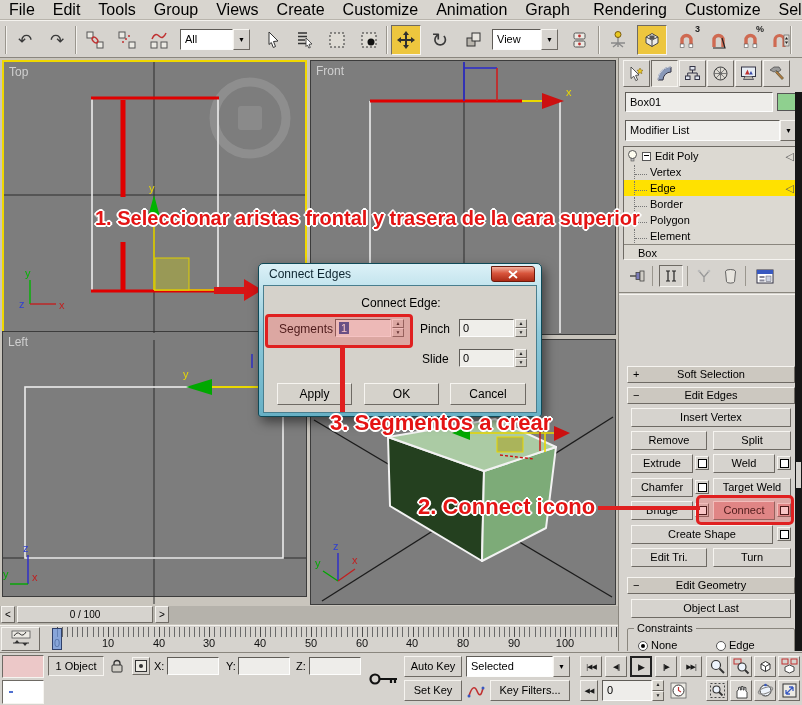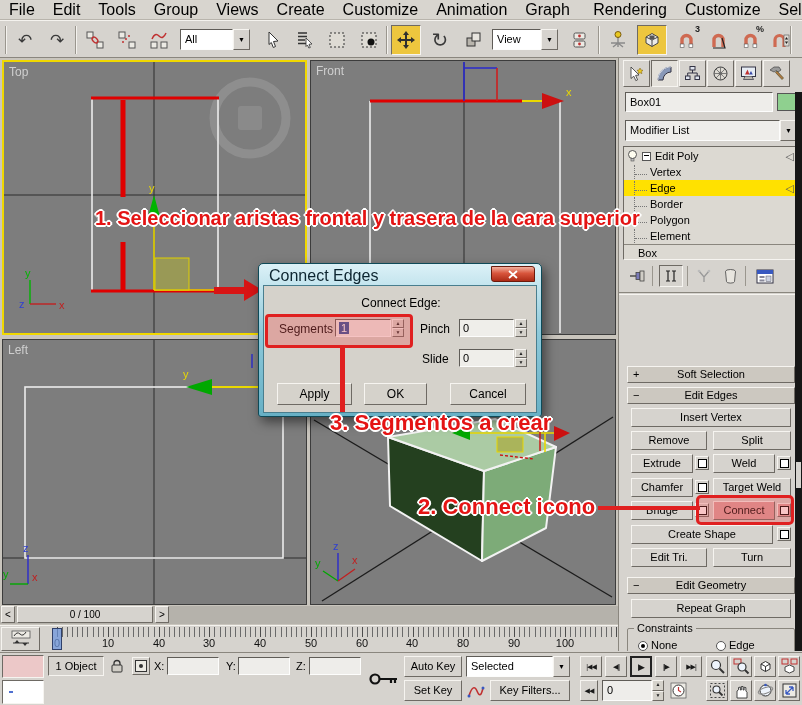--- a/index.html
+++ b/index.html
@@ -63,21 +63,21 @@
          border-color:#f6f4f0 #6e6a64 #6e6a64 #f6f4f0; }
   .opt::after { content:""; position:absolute; left:2px; top:2px; width:7px; height:7px; background:#fff; border:1px solid #000; }
   .rad { display:inline-block; width:10px; height:10px; border-radius:50%; background:#fff;
          border:1px solid #555; vertical-align:-2px; margin-right:3px; position:relative; }
   .rad.sel::after { content:""; position:absolute; left:2px; top:2px; width:4px; height:4px; border-radius:50%; background:#000; }
   
   #dialog { position:absolute; left:258px; top:263px; width:284px; height:154px; z-index:30;
             border:1px solid #0e4a58; border-radius:5px 5px 3px 3px;
             background:linear-gradient(180deg,#dcf1f7,#8ec9da 45%,#67b0c5);
             box-shadow:3px 5px 12px rgba(0,0,0,.5); }
-  #dialog .dtitle { position:absolute; left:10px; top:3px; font-size:16px; color:#0d2530; }
+  #dialog .dtitle { position:absolute; left:10px; top:3px; font-size:12px; color:#0d2530; }
   #dialog .dclose { position:absolute; right:6px; top:2px; width:44px; height:16px; border-radius:0 3px 0 3px;
             background:linear-gradient(180deg,#f2b09e,#d8553c 45%,#ac2b16); border:1px solid #6b1a0c;
             display:flex; align-items:center; justify-content:center; }
   #dialog .dbody { position:absolute; left:4px; top:21px; width:274px; height:128px; background:#d5d2cb;
             border:1px solid #497e8e; font-size:12px; }
   .dbtn { position:absolute; height:22px; background:#d5d2cb; border:1px solid;
           border-color:#f6f4f0 #6e6a64 #6e6a64 #f6f4f0; font-size:12px; text-align:center; line-height:20px; }
   .dfield { position:absolute; height:18px; background:#efeeea; border:1px solid;
             border-color:#5f5c57 #fdfdfc #fdfdfc #5f5c57; font-size:11px; padding:2px 0 0 3px; }
   .dspin { position:absolute; width:12px; height:18px; display:flex; flex-direction:column; }
@@ -249,21 +249,21 @@
   </div>
 
   <div class="abs" style="left:0; top:58px; width:618px; height:567px; background:#c9c5bd"></div>
 
   <div class="vp activevp" style="left:2px; top:60px; width:305px; height:275px">
     <div class="vplabel">Top</div>
   </div>
   <div class="vp" style="left:310px; top:60px; width:306px; height:275px">
     <div class="vplabel">Front</div>
   </div>
-  <div class="vp" style="left:2px; top:339px; width:305px; height:266px">
+  <div class="vp" style="left:2px; top:331px; width:305px; height:266px">
     <div class="vplabel">Left</div>
   </div>
   <div class="vp" style="left:310px; top:339px; width:306px; height:266px"></div>
 
   <svg id="overlay" viewBox="0 0 802 705">
 
     <line x1="154" y1="62" x2="154" y2="333" stroke="#2e2e2e"></line>
     <line x1="4" y1="195" x2="305" y2="195" stroke="#2e2e2e"></line>
     <circle cx="250" cy="118" r="36" fill="none" stroke="rgba(235,235,235,0.16)" stroke-width="9"></circle>
     <rect x="238" y="106" width="24" height="24" rx="3" fill="rgba(235,235,235,0.13)"></rect>
@@ -521,21 +521,21 @@
     <div class="opt" style="left:158px; top:445px; background:#dca0a0"></div>
     <div class="pbtn" style="left:12px; top:467px; width:142px">Create Shape</div>
     <div class="opt" style="left:158px; top:469px"></div>
     <div class="pbtn" style="left:12px; top:490px; width:76px">Edit Tri.</div>
     <div class="pbtn" style="left:94px; top:490px; width:78px">Turn</div>
 
     <div class="roll" style="top:519px">
       <span class="pm">−</span>
       <span>Edit Geometry</span>
     </div>
-    <div class="pbtn" style="left:12px; top:541px; width:160px">Repeat Graph</div>
+    <div class="pbtn" style="left:12px; top:541px; width:160px">Object Last</div>
 
     <div class="abs" style="left:8px; top:570px; width:168px; height:40px; border:1px solid #8a867e; border-radius:2px">
       <span class="abs" style="left:6px; top:-7px; background:#d6d3ce; padding:0 3px; font-size:11px">Constraints</span>
       <span class="abs" style="left:10px; top:10px">
         <span class="rad sel"></span><span>None</span>
       </span>
       <span class="abs" style="left:88px; top:10px">
         <span class="rad"></span><span>Edge</span>
       </span>
     </div>
@@ -566,21 +566,21 @@
         <div>▲</div>
         <div>▼</div>
       </div>
       <div class="abs" style="left:158px; top:66px">Slide</div>
       <div class="dfield" style="left:195px; top:63px; width:55px">0</div>
       <div class="dspin" style="left:251px; top:63px">
         <div>▲</div>
         <div>▼</div>
       </div>
       <div class="dbtn" style="left:13px; top:97px; width:75px">Apply</div>
-      <div class="dbtn" style="left:100px; top:97px; width:63px">OK</div>
+      <div class="dbtn" style="left:100px; top:97px; width:75px">OK</div>
       <div class="dbtn" style="left:186px; top:97px; width:76px">Cancel</div>
     </div>
   </div>
 
   <div class="hl" style="left:265px; top:314px; width:148px; height:34px; border-radius:4px; z-index:35"></div>
   <div class="redline" style="left:340px; top:348px; width:5px; height:64px"></div>
   <div class="redline" style="left:598px; top:506px; width:102px; height:4px"></div>
   <div class="hl" style="left:696px; top:495px; width:98px; height:30px; border-radius:5px"></div>
   <div class="ann" style="left:95px; top:207px; font-size:20px">1. Seleccionar aristas frontal y trasera de la cara superior</div>
   <div class="ann" style="left:330px; top:410px; font-size:22px">3. Segmentos a crear</div>

